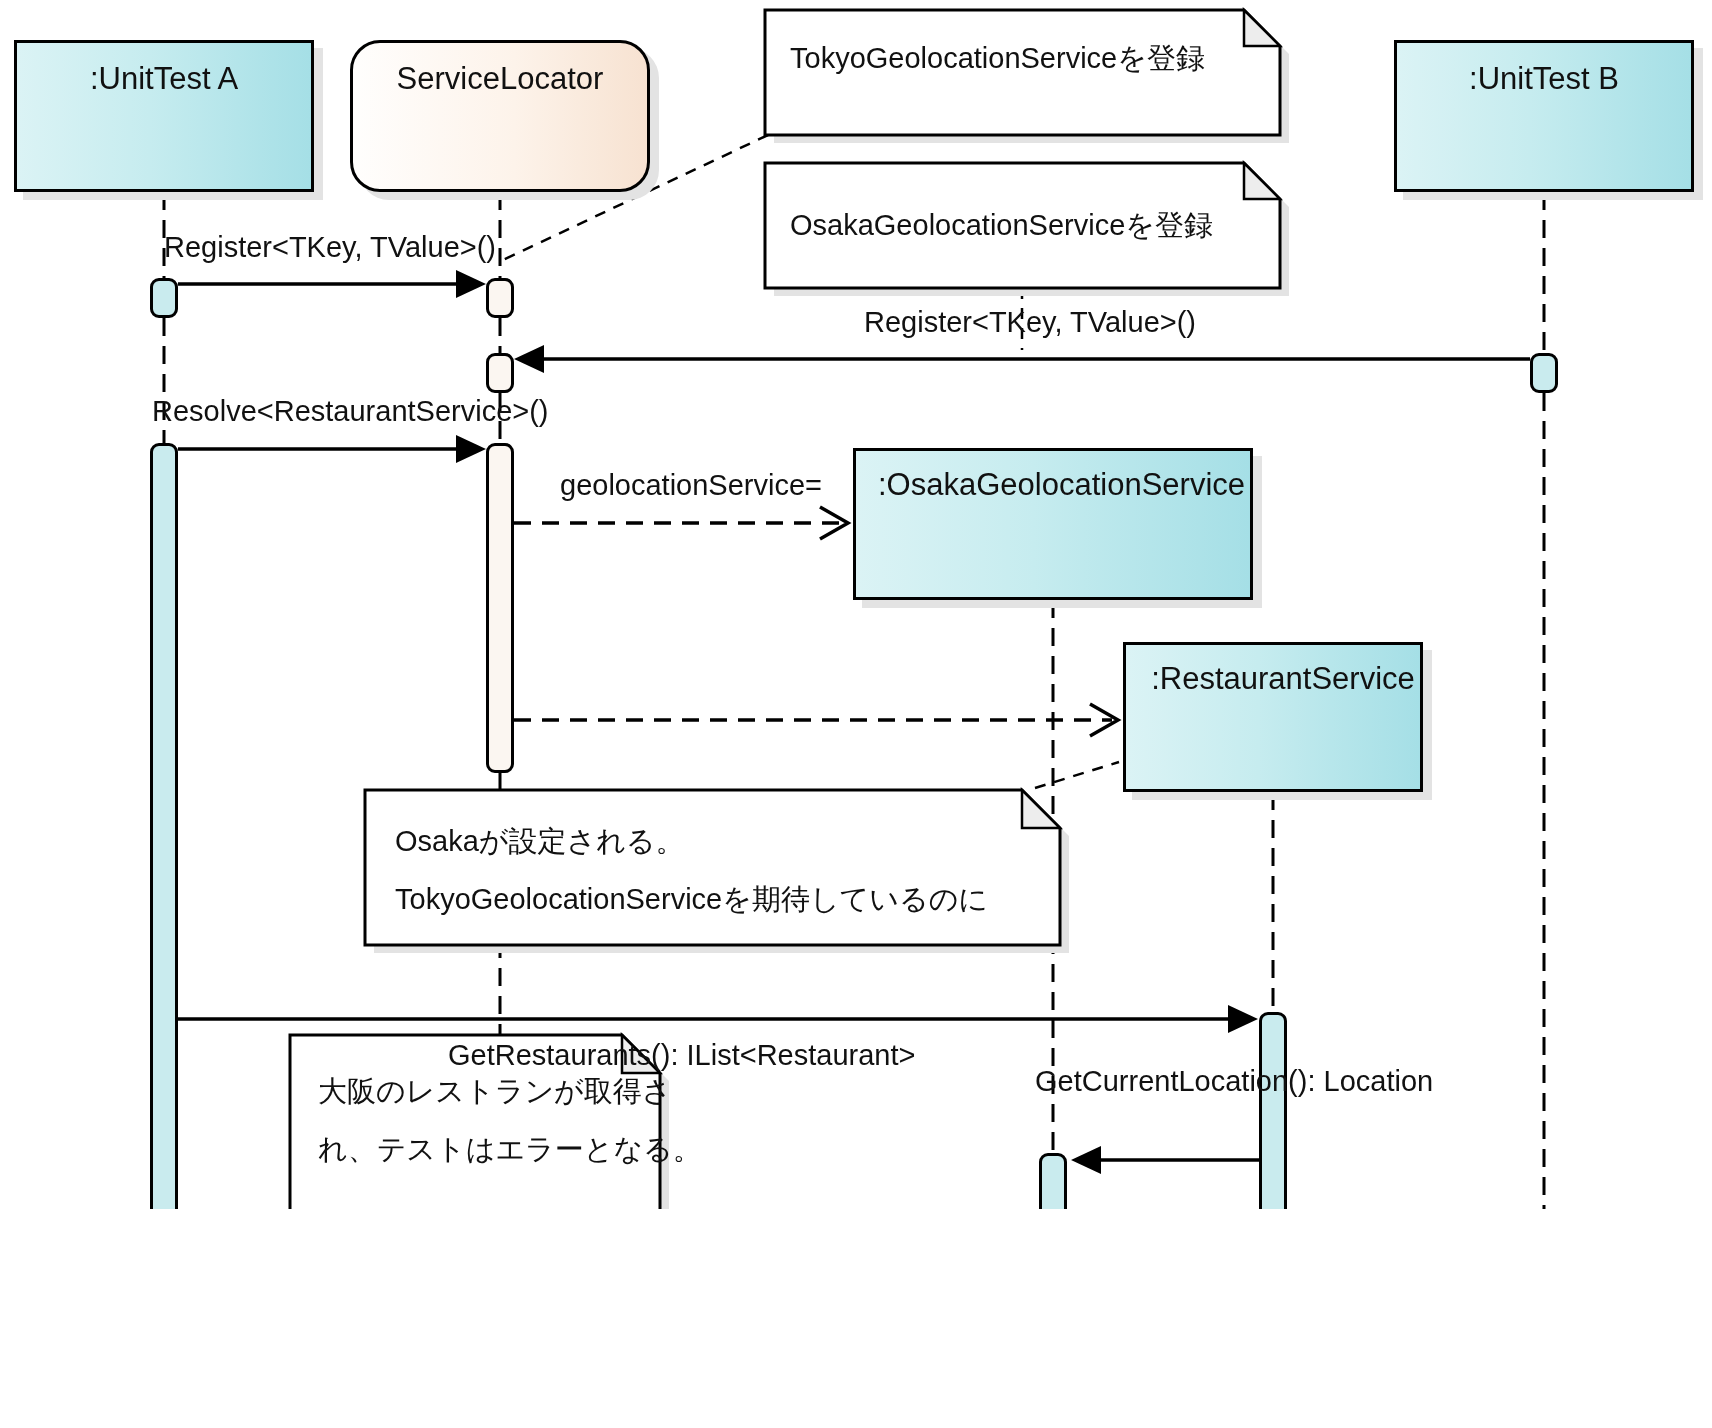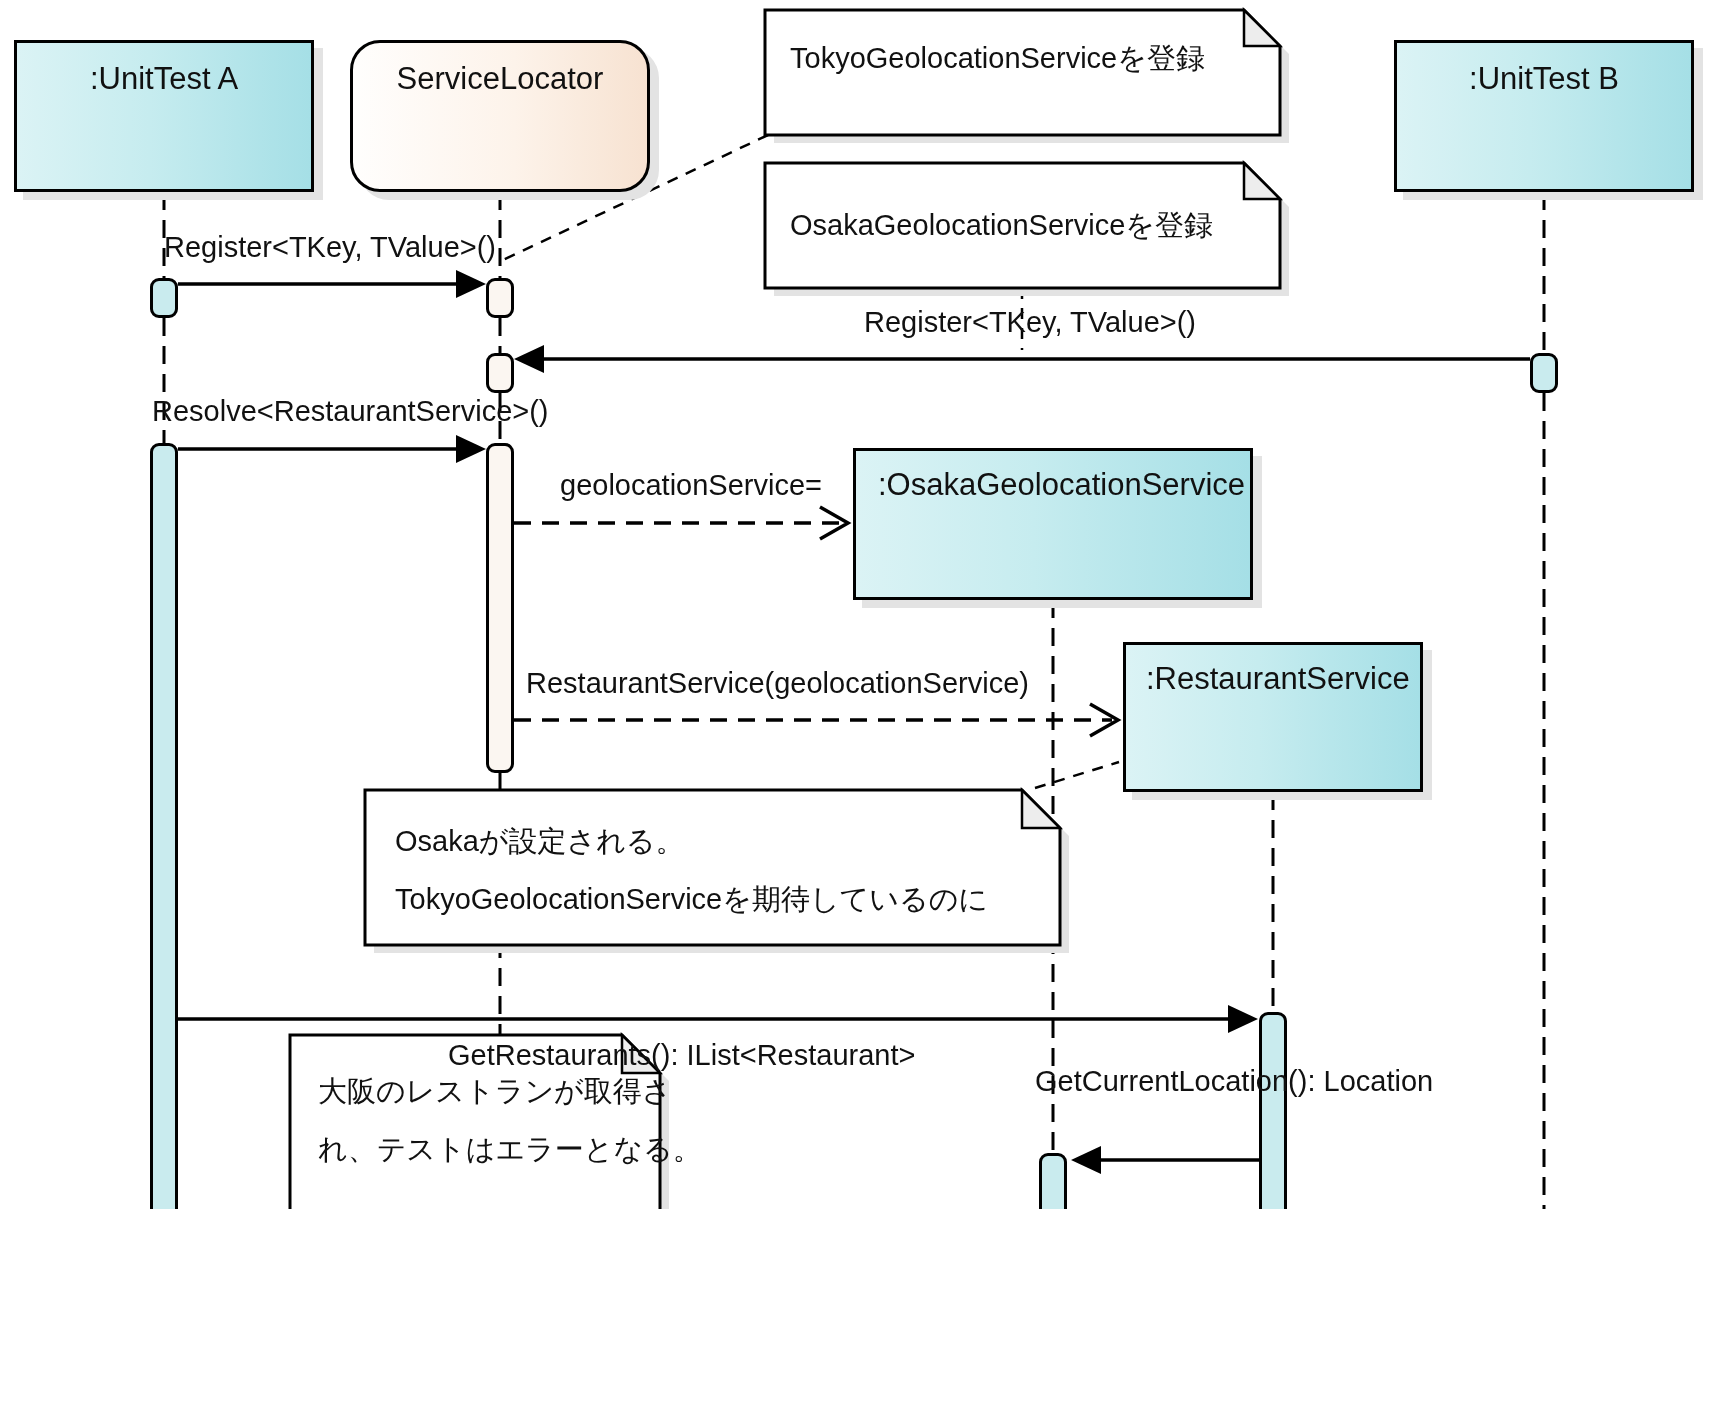--- a/index.html
+++ b/index.html
@@ -149,37 +149,36 @@
   <div class="obj-box box-cream" style="left:350px;top:40px;width:300px;height:152px;">
     <div class="obj-title">ServiceLocator</div>
   </div>
   <div class="obj-box box-teal" style="left:1394px;top:40px;width:300px;height:152px;">
     <div class="obj-title">:UnitTest B</div>
   </div>
   <div class="obj-box box-teal" style="left:853px;top:448px;width:400px;height:152px;">
     <div class="obj-title-left">:OsakaGeolocationService</div>
   </div>
   <div class="obj-box box-teal" style="left:1123px;top:642px;width:300px;height:150px;">
-    <div class="obj-title-left" style="padding-left:20px;">:RestaurantService</div>
+    <div class="obj-title-left" style="padding-left:20px;text-align:center;">:RestaurantService</div>
   </div>
 
   <div class="act act-teal" style="left:150px;top:278px;width:28px;height:40px;"></div>
   <div class="act act-cream" style="left:486px;top:278px;width:28px;height:40px;"></div>
   <div class="act act-cream" style="left:486px;top:353px;width:28px;height:40px;"></div>
   <div class="act act-teal" style="left:1530px;top:353px;width:28px;height:40px;"></div>
   <div class="act act-teal" style="left:150px;top:443px;width:28px;height:920px;"></div>
   <div class="act act-cream" style="left:486px;top:443px;width:28px;height:330px;"></div>
   <div class="act act-teal" style="left:1039px;top:1153px;width:28px;height:140px;"></div>
   <div class="act act-teal" style="left:1259px;top:1012px;width:28px;height:360px;"></div>
 
   <div class="msg-label" style="left:140px;top:230px;width:380px;text-align:center;">Register&lt;TKey, TValue&gt;()</div>
   <div class="msg-label" style="left:810px;top:305px;width:440px;text-align:center;">Register&lt;TKey, TValue&gt;()</div>
   <div class="msg-label" style="left:152px;top:394px;">Resolve&lt;RestaurantService&gt;()</div>
   <div class="msg-label" style="left:526px;top:468px;margin-left:34px;">geolocationService=</div>
-  <div class="msg-label" style="left:526px;top:666px;">RestaurantService(geolocationService)</div>
   <div class="msg-label" style="left:448px;top:1038px;">GetRestaurants(): IList&lt;Restaurant&gt;</div>
   <div class="msg-label" style="left:1035px;top:1064px;">GetCurrentLocation(): Location</div>
 
   <div class="note-text" style="left:790px;top:28px;line-height:60px;">TokyoGeolocationServiceを登録</div>
   <div class="note-text" style="left:790px;top:195px;line-height:60px;">OsakaGeolocationServiceを登録</div>
   <div class="note-text" style="left:395px;top:812px;">
     <div>Osakaが設定される。</div>
     <div>TokyoGeolocationServiceを期待しているのに</div>
   </div>
   <div class="note-text" style="left:318px;top:1062px;">

